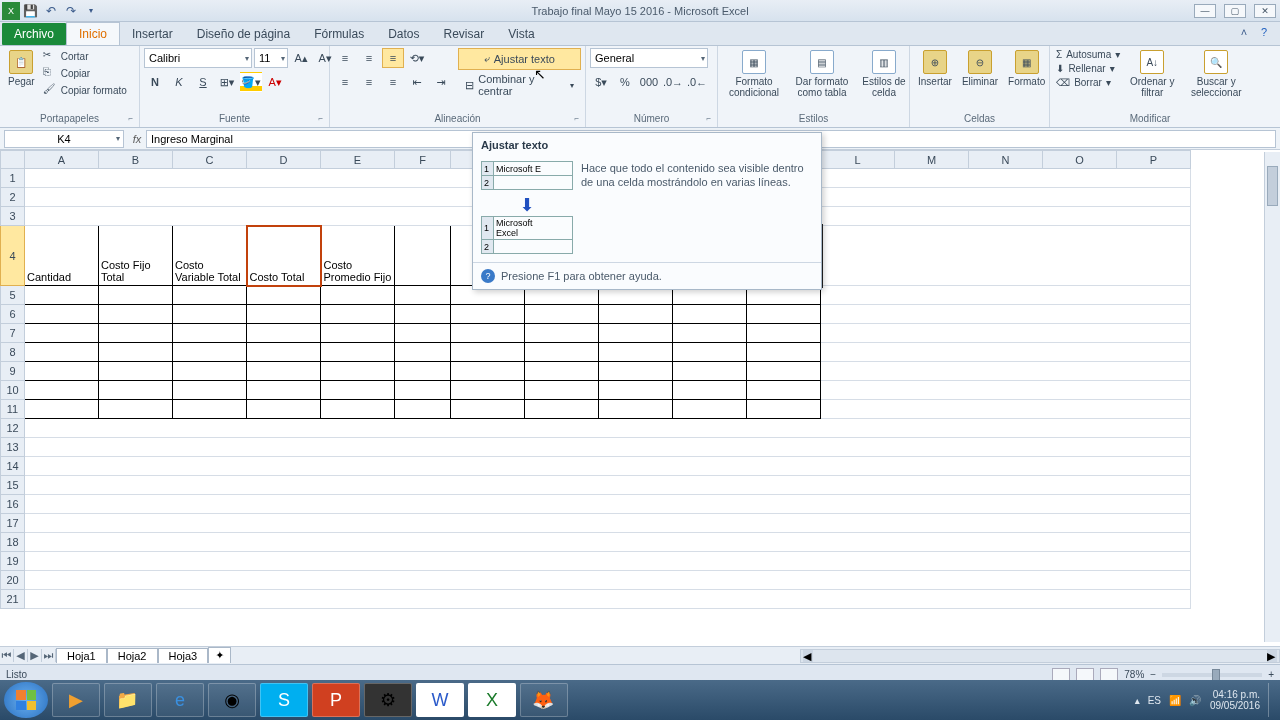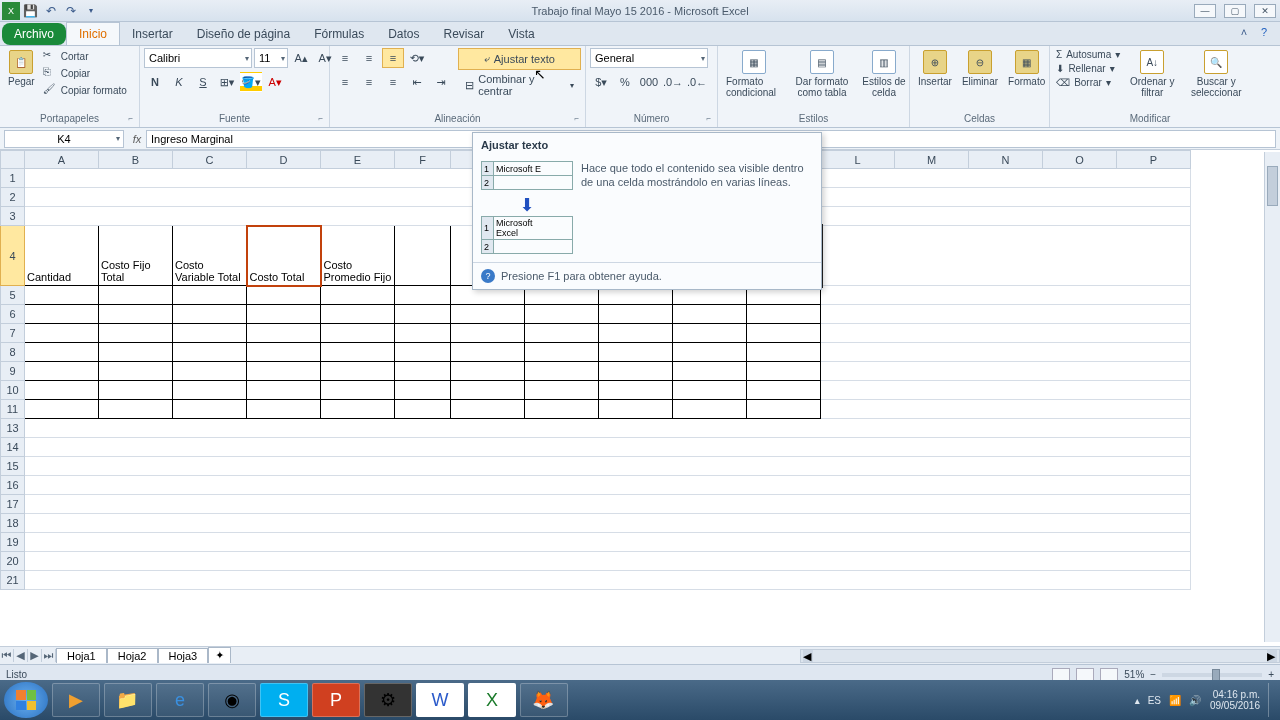--- a/index.html
+++ b/index.html
@@ -8,21 +8,21 @@
 
 .titlebar { height: 22px; background: linear-gradient(#e8eef5,#d7e2ee); display: flex; align-items: center; font-size: 11px; position: relative; border-bottom: 1px solid #b6c4d4; }
 .qat { display: flex; align-items: center; gap: 2px; padding-left: 2px; }
 .qat .ico { width: 18px; height: 18px; display: flex; align-items: center; justify-content: center; font-size: 12px; color: #3a5a8a; }
 .title-center { position: absolute; left: 50%; transform: translateX(-50%); color: #4a5a6b; }
 .winbtns { position: absolute; right: 4px; display: flex; gap: 8px; }
 .winbtn { width: 22px; height: 14px; border: 1px solid #9ab; background: #f5f8fb; font-size: 9px; display:flex; align-items:center; justify-content:center; color:#456; }
 
 
 .tabsrow { height: 24px; background: #dfe7f0; display: flex; align-items: flex-end; padding-left: 2px; border-bottom: 1px solid #b6c4d4; }
-.filetab { background: #1a8a3a; color: #fff; padding: 4px 12px; font-size: 12px; border-radius: 8px; }
+.filetab { background: #1a8a3a; color: #fff; padding: 4px 12px; font-size: 12px; border-radius: 1px; }
 .rtab { padding: 4px 12px; font-size: 12px; color: #3a4a5a; cursor: pointer; }
 .rtab.active { background: #f5f8fb; border: 1px solid #b6c4d4; border-bottom: none; color:#e07000; }
 .tabsrow .help { position:absolute; right:8px; top:24px; display:flex; gap:4px; }
 .tabsrow .help span { width:16px; height:16px; display:flex; align-items:center; justify-content:center; font-size:11px; color:#3a5a8a; }
 
 
 .ribbon { height: 82px; background: #f0f4f9; display: flex; border-bottom: 1px solid #b6c4d4; position:relative; }
 .rgroup { border-right: 1px solid #cdd7e3; display: flex; flex-direction: column; justify-content: space-between; padding: 2px 4px; }
 .rgroup .body { display: flex; align-items: flex-start; gap: 2px; flex: 1; }
 .rgroup .label { font-size: 10px; color: #5a6a7a; text-align: center; padding-bottom: 1px; position:relative; }
@@ -234,21 +234,21 @@
       </div>
     </div>
       </div>
     <div class="label"><span>Número</span><span class="dl">⌐</span></div>
   </div>
 
   <div class="rgroup" style="width:192px;">
     <div class="body">
       <div class="bigbtn">
           <div class="ic" style="background:#fff;border-color:#8ac;">▦</div>
-          <span style="text-align:left;width:56px;">Formato condicional</span>
+          <span style="text-align:center;width:56px;">Formato condicional</span>
         </div>
       <div class="bigbtn">
           <div class="ic" style="background:#fff;border-color:#8ac;">▤</div>
           <span style="text-align:center;width:60px;">Dar formato como tabla</span>
         </div>
       <div class="bigbtn">
           <div class="ic" style="background:#fff;border-color:#8ac;">▥</div>
           <span style="text-align:center;width:44px;">Estilos de celda</span>
         </div>
     </div>
@@ -445,20 +445,24 @@
           <td class="cell" style="border:1px solid #000;"></td>
           <td class="cell" style="border:1px solid #000;"></td>
           <td class="cell" style="border:1px solid #000;"></td>
           <td class="cell" style="border:1px solid #000;"></td>
           <td class="cell" style="border:1px solid #000;"></td>
           <td class="cell" style="border:1px solid #000;"></td>
           <td class="cell" style="border:1px solid #000;"></td>
           <td class="cell" style="border:1px solid #000;"></td>
           <td class="cell" style="border:1px solid #000;"></td>
     <td class="cell" colspan="5"></td>
+        </tr>
+  <tr>
+          <td class="rowhead">12</td>
+          <td class="cell" colspan="16"></td>
         </tr>
   <tr>
           <td class="rowhead">13</td>
           <td class="cell" colspan="16"></td>
         </tr>
   <tr>
           <td class="rowhead">14</td>
           <td class="cell" colspan="16"></td>
         </tr>
   <tr>
@@ -550,21 +554,21 @@
     <div style="position:absolute;right:2px;width:10px;top:0;bottom:0;background:#cdd7e3;">▶</div>
   </div>
 </div>
 
 <div class="statusbar">
   <span>Listo</span>
   <div class="right">
     <div class="viewbtn"></div>
     <div class="viewbtn"></div>
     <div class="viewbtn"></div>
-    <span>51%</span>
+    <span>78%</span>
     <span>−</span>
     <div class="zoomslider"></div>
     <span>+</span>
   </div>
 </div>
 
 <div class="scrollv">
     <div class="thumb"></div>
   </div>
 

